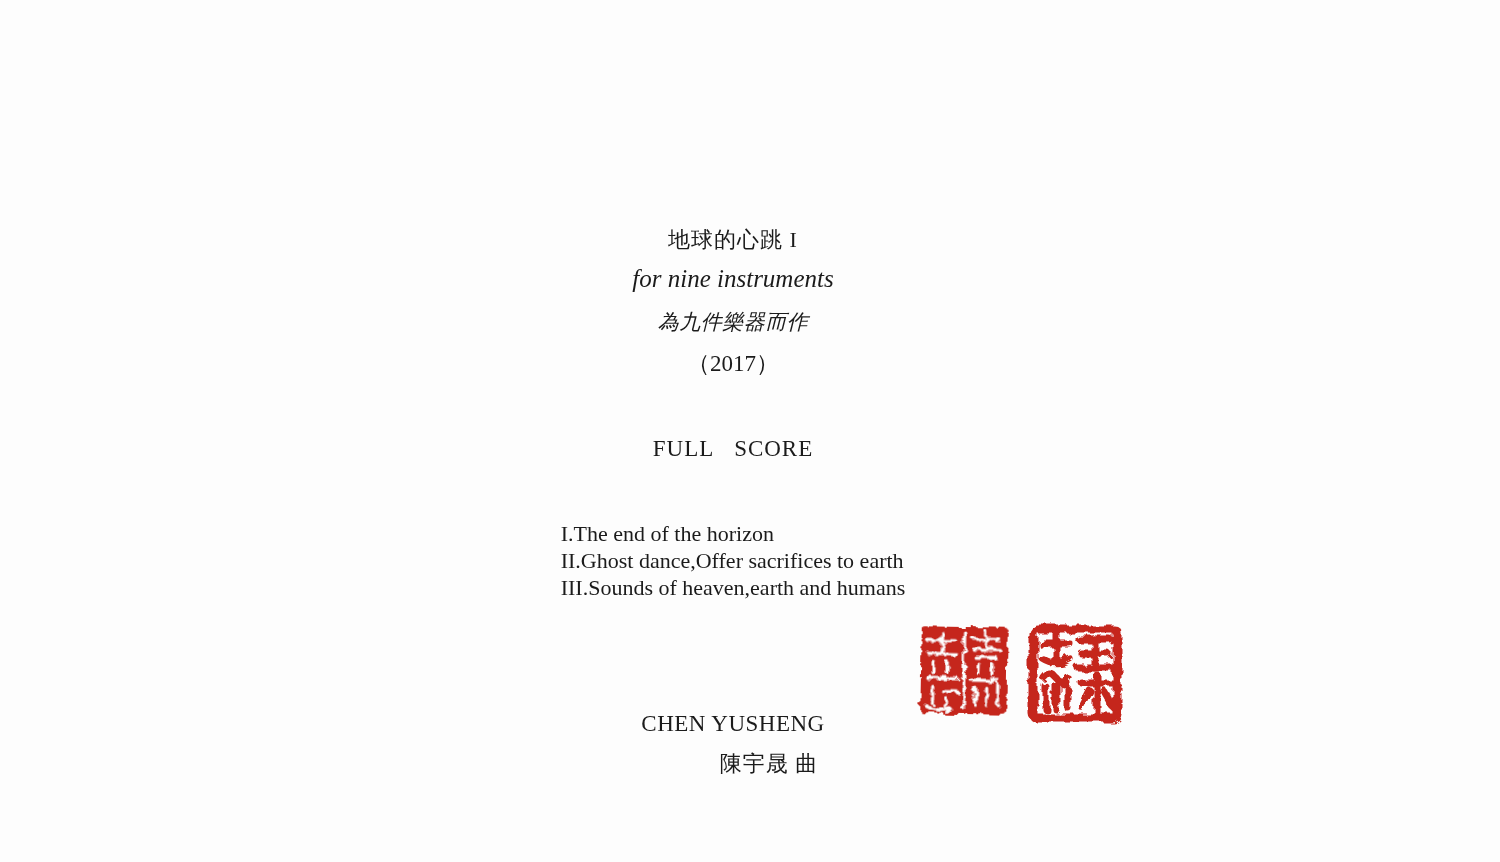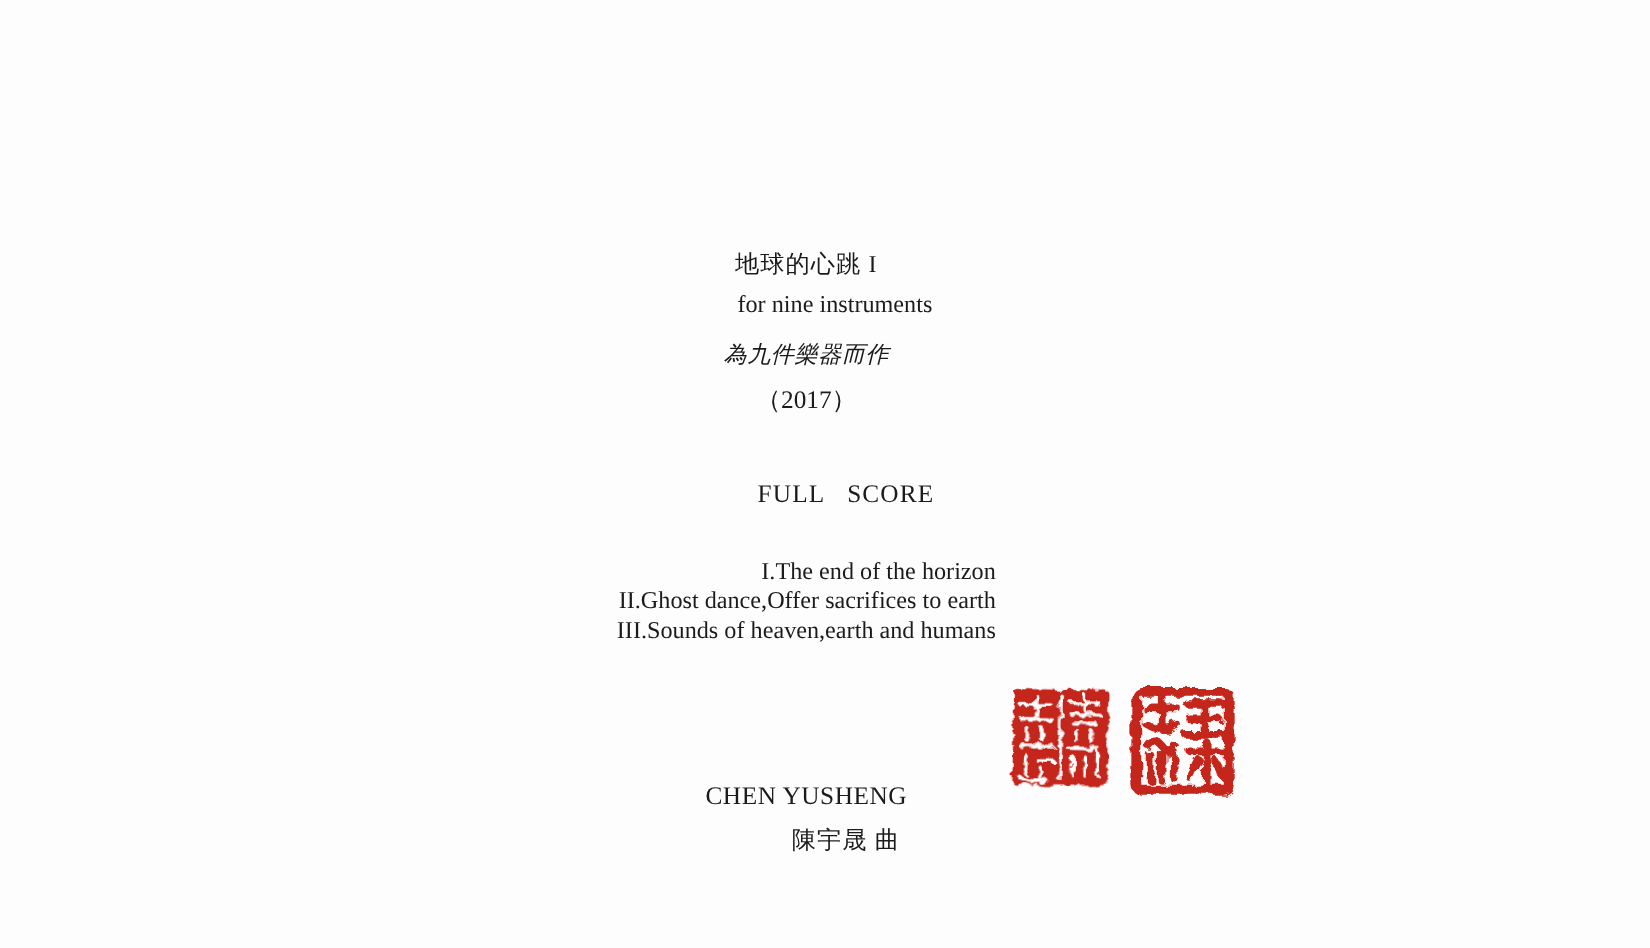--- a/index.html
+++ b/index.html
@@ -36,46 +36,45 @@
     font-size: 48px;
     letter-spacing: 0.5px;
   }
   .subtitle-zh {
     top: 229px;
     font-size: 22px;
     letter-spacing: 1px;
   }
   .subtitle-en {
     top: 266px;
-    font-size: 22px;
-    margin-left: 26px;
+    font-size: 25px;
+    font-style: italic;
   }
   .subtitle-zh2 {
     top: 312px;
     font-size: 21px;
     letter-spacing: 0.5px;
     font-style: italic;
   }
   .year {
     top: 352px;
     font-size: 23px;
   }
   .score-label {
     top: 437px;
     font-size: 23px;
     letter-spacing: 1px;
     word-spacing: 14px;
-    margin-left: 36px;
   }
   .movements {
     position: absolute;
-    top: 505px;
+    top: 520px;
     left: 733px;
     transform: translateX(-50%);
-    text-align: right;
+    text-align: left;
     font-size: 22px;
     line-height: 27px;
     white-space: nowrap;
   }
   .composer-en {
     top: 712px;
     font-size: 23px;
     letter-spacing: 0.5px;
   }
   .composer-zh {

